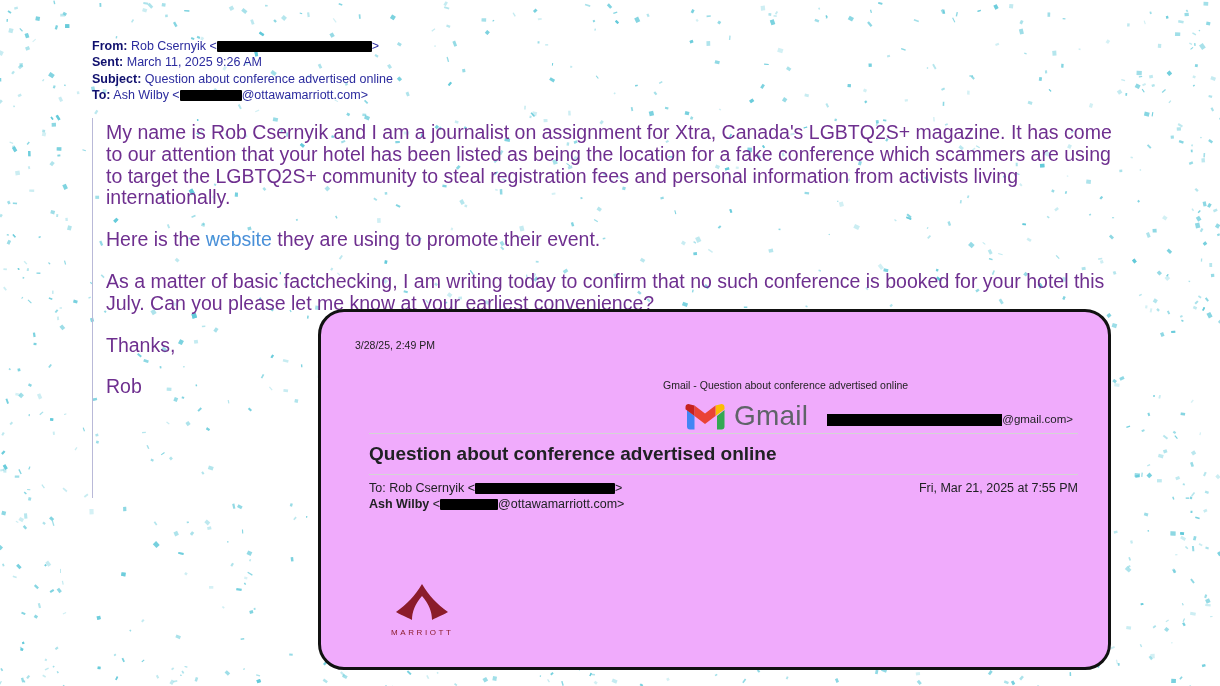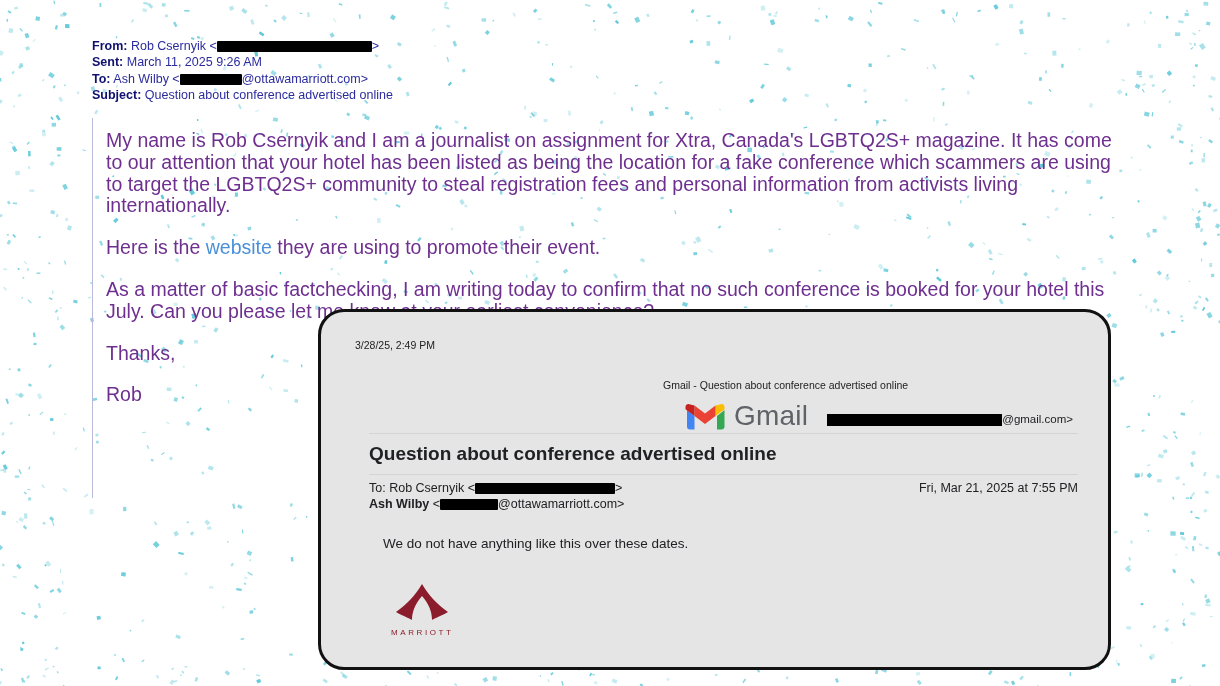--- a/index.html
+++ b/index.html
@@ -78,35 +78,35 @@
     position: absolute;
     left: 106px;
     top: 122px;
     width: 1020px;
     z-index: 3;
     color: #6e2f8f;
     font-size: 19.5px;
     line-height: 21.8px;
   }
   .mail-body p {
-    margin: 8px 0 20px 0;
+    margin: 0 0 20px 0;
   }
   .mail-body a.link {
     color: #4a90d9;
     text-decoration: none;
   }
 
   
   .gmail-card {
     position: absolute;
     left: 318px;
     top: 309px;
     width: 787px;
     height: 355px;
-    background: #e5e5e5;
+    background: #f0abfc;
     border: 3px solid #111111;
     border-radius: 26px;
     z-index: 4;
     overflow: hidden;
   }
   .gm-inner {
     position: relative;
     width: 100%;
     height: 100%;
   }
@@ -1622,26 +1622,26 @@
 <div class="mail-header">
   <div class="row">
     <span class="lbl">From:</span>
     <span class="val">Rob Csernyik &lt;</span><span class="redact" style="width:155px;"></span><span class="val">&gt;</span>
   </div>
   <div class="row">
     <span class="lbl">Sent:</span>
     <span class="val">March 11, 2025 9:26 AM</span>
   </div>
   <div class="row">
+    <span class="lbl">Subject:</span>
+    <span class="val">Question about conference advertised online</span>
+  </div>
+  <div class="row">
     <span class="lbl">To:</span>
     <span class="val">Ash Wilby &lt;</span><span class="redact" style="width:62px;"></span><span class="val">@ottawamarriott.com&gt;</span>
-  </div>
-  <div class="row">
-    <span class="lbl">Subject:</span>
-    <span class="val">Question about conference advertised online</span>
   </div>
 </div>
 
 <div class="mail-body">
   <p>My name is Rob Csernyik and I am a journalist on assignment for Xtra, Canada's LGBTQ2S+ magazine. It has come to our attention that your hotel has been listed as being the location for a fake conference which scammers are using to target the LGBTQ2S+ community to steal registration fees and personal information from activists living internationally.</p>
   <p><span>Here is the </span><a class="link" href="#">website</a><span> they are using to promote their event.</span></p>
   <p>As a matter of basic factchecking, I am writing today to confirm that no such conference is booked for your hotel this July. Can you please let me know at your earliest convenience?</p>
   <p>Thanks,</p>
   <p>Rob</p>
 </div>
@@ -1682,21 +1682,20 @@
         <span>To: Rob Csernyik &lt;</span><span class="redact" style="width:140px;"></span><span>&gt;</span>
       </div>
       <div>
         <span class="name">Ash Wilby</span>
         <span>&lt;</span><span class="redact" style="width:58px;"></span><span>@ottawamarriott.com&gt;</span>
       </div>
     </div>
 
     <div class="gm-date">Fri, Mar 21, 2025 at 7:55 PM</div>
 
-    <div class="gm-message">We do not have anything like this over these dates.</div>
 
     <div class="gm-sig">
       <svg width="62" height="40" viewBox="0 0 62 40" xmlns="http://www.w3.org/2000/svg">
         <path d="M31 2 C24 14 16 22 5 30 C12 34 18 36 21 38 C21 30 24 22 31 14 C38 22 41 30 41 38 C44 36 50 34 57 30 C46 22 38 14 31 2 Z" fill="#8b1c2b"></path>
       </svg>
       <div class="gm-sig-word">MARRIOTT</div>
     </div>
 
   </div>
 </div>

